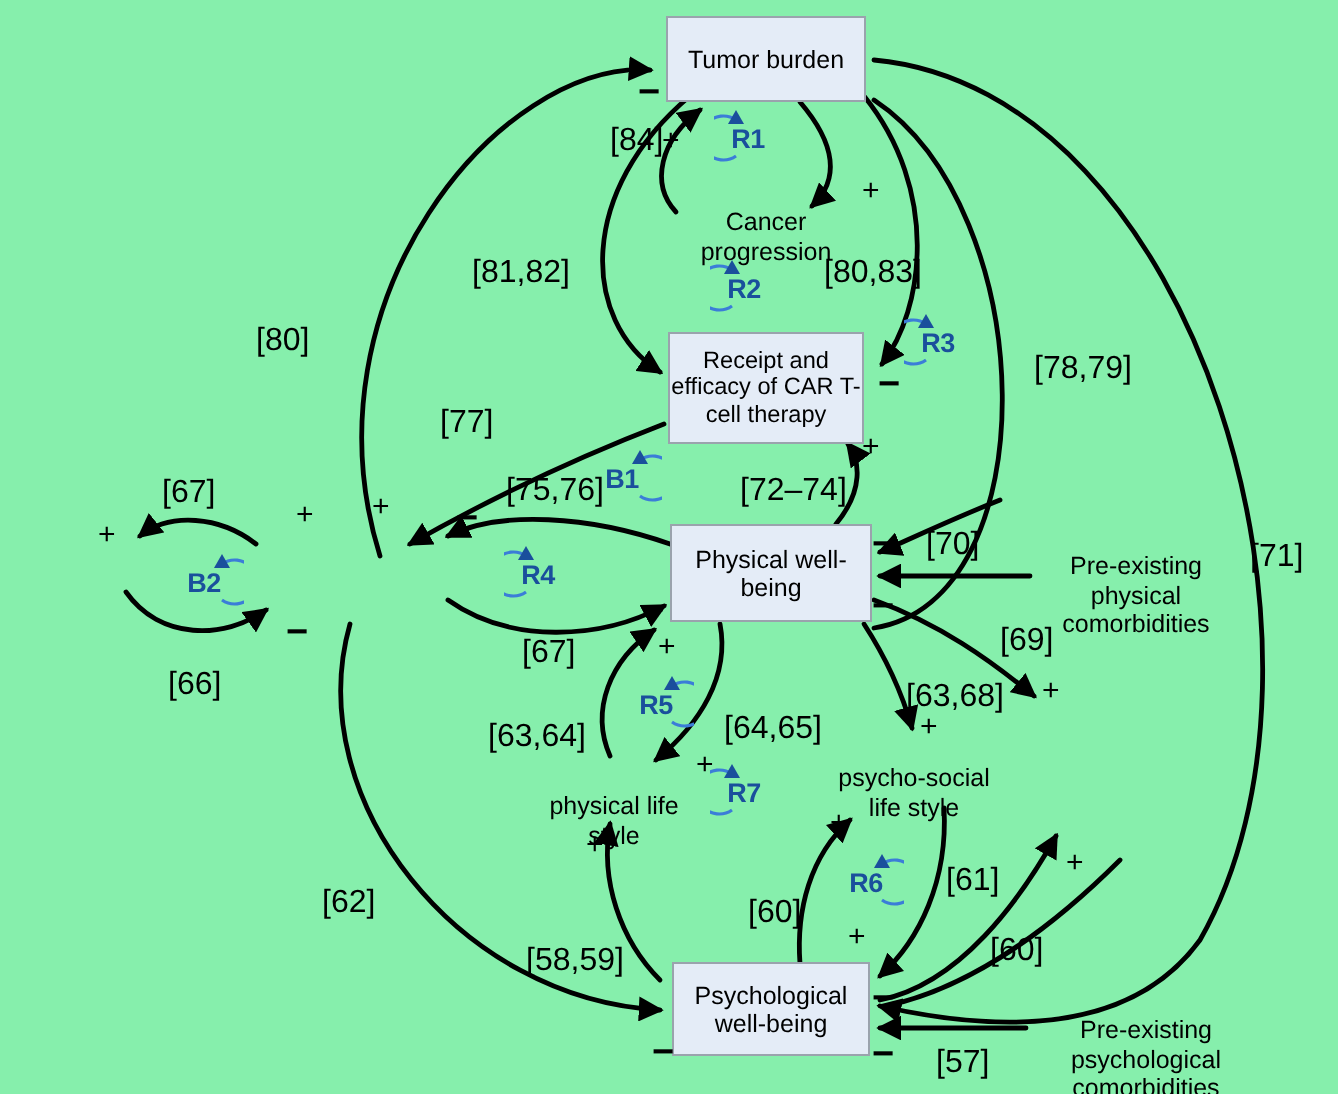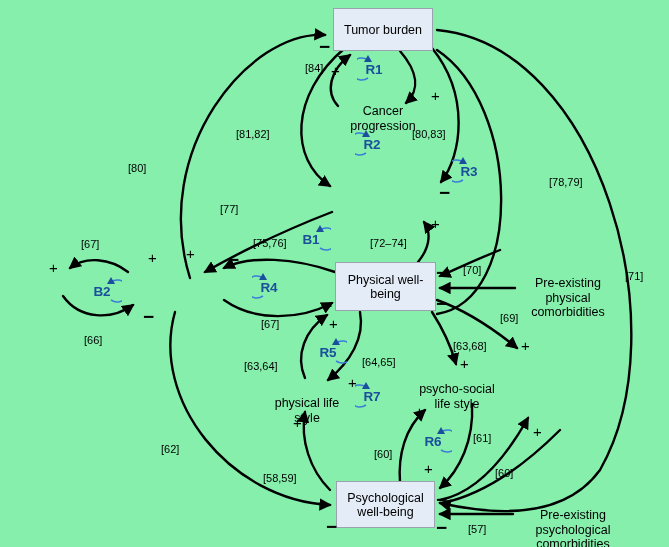--- a/index.html
+++ b/index.html
@@ -55,21 +55,21 @@
     position: absolute;
     text-align: center;
     font-size: 12.5px;
     color: #000;
     line-height: 1.15;
     z-index: 3;
     white-space: pre-line;
   }
   .ref-label {
     position: absolute;
-    font-size: 11px;
+    font-size: 16px;
     color: #000;
     z-index: 3;
     white-space: nowrap;
   }
   .sign {
     position: absolute;
     font-size: 15px;
     color: #000;
     z-index: 5;
     font-weight: normal;
@@ -170,20 +170,26 @@
 
   <div class="node-box" style="left:333px; top:8px; width:100px; height:43px;">
     <span>Tumor burden</span>
   </div>
 
   <div class="plain-label" style="left:333px; top:90px; width:100px;">
     <span>Cancer
 progression</span>
   </div>
 
+  <div class="node-box" style="left:334px; top:166px; width:98px; height:56px; font-size:11.8px;">
+    <span>Receipt and
+efficacy of
+CAR T-cell
+therapy</span>
+  </div>
 
 
 
   <div class="node-box" style="left:336px; top:481px; width:99px; height:47px;">
     <span>Psychological
 well-being</span>
   </div>
 
   <div class="node-box" style="left:335px; top:262px; width:101px; height:49px;">
     <span>Physical
@@ -282,21 +288,21 @@
       <path d="M 23 7 A 11 11 0 1 1 23 25" fill="none" stroke="#3b7dd8" stroke-width="1.6"></path>
       <path d="M 23 2 L 27 9 L 19 9 Z" fill="#1a4f9c"></path>
     </svg>
     <div class="lm-text" style="transform:translateX(-3px);">B2</div>
   </div>
 
   <div class="ref-label" style="left:305px; top:62px;">[84]</div>
   <div class="ref-label" style="left:236px; top:128px;">[81,82]</div>
   <div class="ref-label" style="left:412px; top:128px;">[80,83]</div>
   <div class="ref-label" style="left:128px; top:162px;">[80]</div>
-  <div class="ref-label" style="left:517px; top:176px;margin-left:32px;">[78,79]</div>
+  <div class="ref-label" style="left:517px; top:176px;">[78,79]</div>
   <div class="ref-label" style="left:220px; top:203px;">[77]</div>
   <div class="ref-label" style="left:253px; top:237px;">[75,76]</div>
   <div class="ref-label" style="left:370px; top:237px;">[72–74]</div>
   <div class="ref-label" style="left:625px; top:270px;">[71]</div>
   <div class="ref-label" style="left:463px; top:264px;">[70]</div>
   <div class="ref-label" style="left:500px; top:312px;">[69]</div>
   <div class="ref-label" style="left:81px; top:238px;">[67]</div>
   <div class="ref-label" style="left:261px; top:318px;">[67]</div>
   <div class="ref-label" style="left:84px; top:334px;">[66]</div>
   <div class="ref-label" style="left:453px; top:340px;">[63,68]</div>

